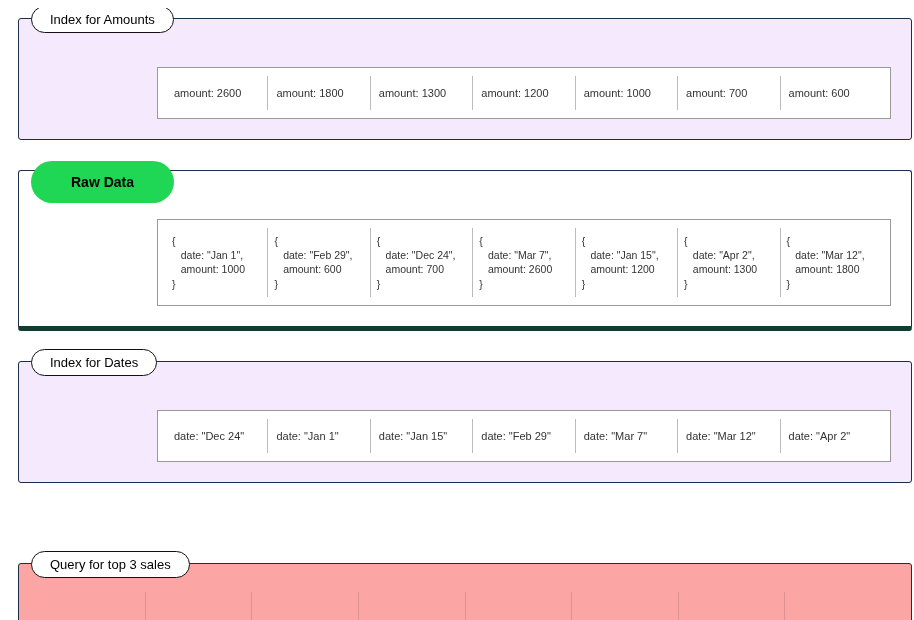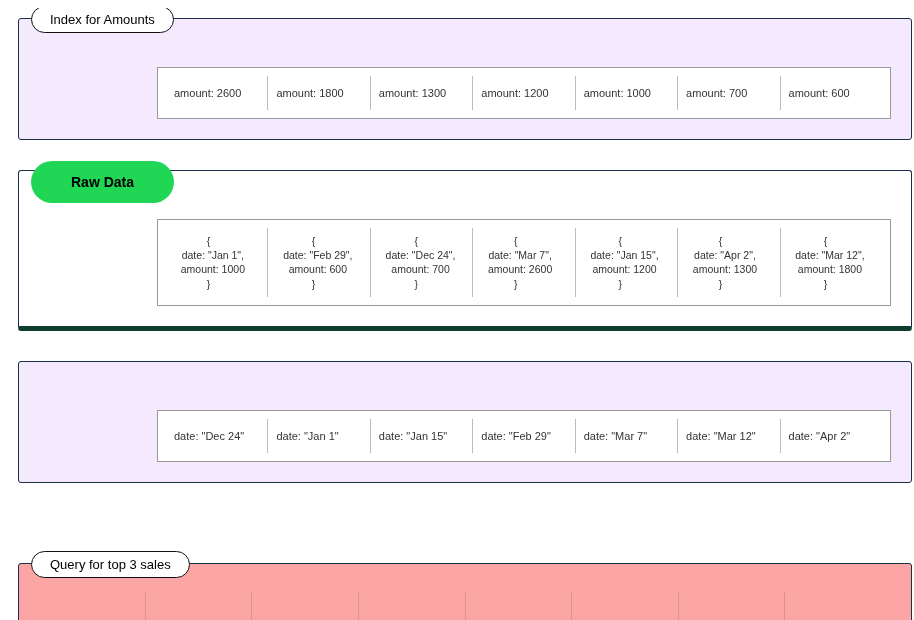--- a/index.html
+++ b/index.html
@@ -56,21 +56,20 @@
       z-index: 2;
       margin-top: 12px;
     }
     .panel-body {
       padding: 40px 12px 12px 130px;
     }
     .row {
       display: flex;
       border: 1px solid #999;
       background: #fff;
-      text-align: center;
     }
     .cell {
       flex: 1 1 0;
       border-right: 1px solid #bbb;
       padding: 8px 8px;
       font-size: 11px;
       color: #333;
       min-height: 34px;
       display: flex;
       align-items: center;
@@ -152,20 +151,21 @@
 }</div>
       <div class="cell json">{
    date: "Mar 12",
    amount: 1800
 }</div>
     </div>
   </div>
 </div>
 
 <div class="panel lavender">
+  <div class="label-pill">Index for Dates</div>
   <div class="panel-body">
     <div class="row">
       <div class="cell">date: "Dec 24"</div>
       <div class="cell">date: "Jan 1"</div>
       <div class="cell">date: "Jan 15"</div>
       <div class="cell">date: "Feb 29"</div>
       <div class="cell">date: "Mar 7"</div>
       <div class="cell">date: "Mar 12"</div>
       <div class="cell">date: "Apr 2"</div>
     </div>

